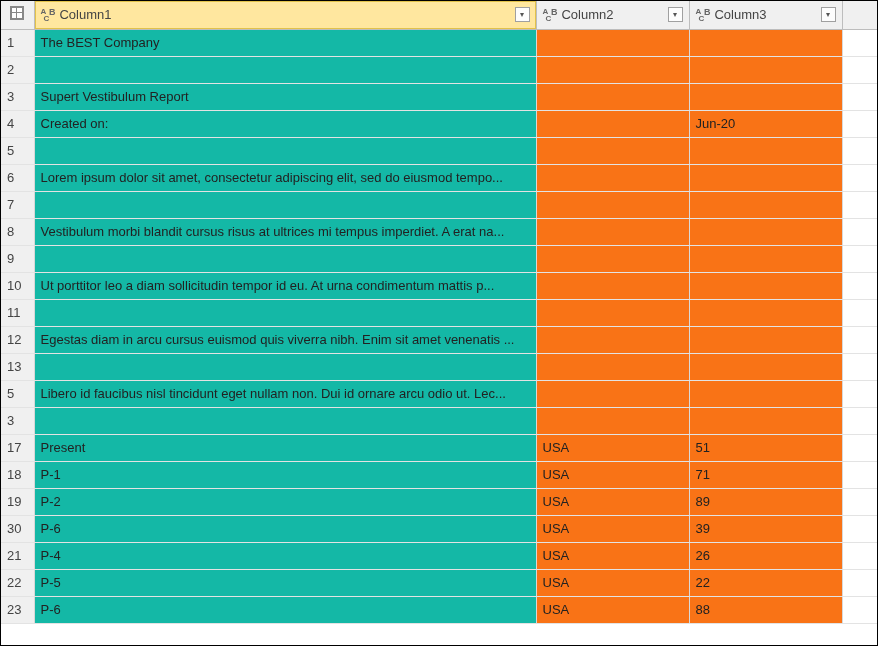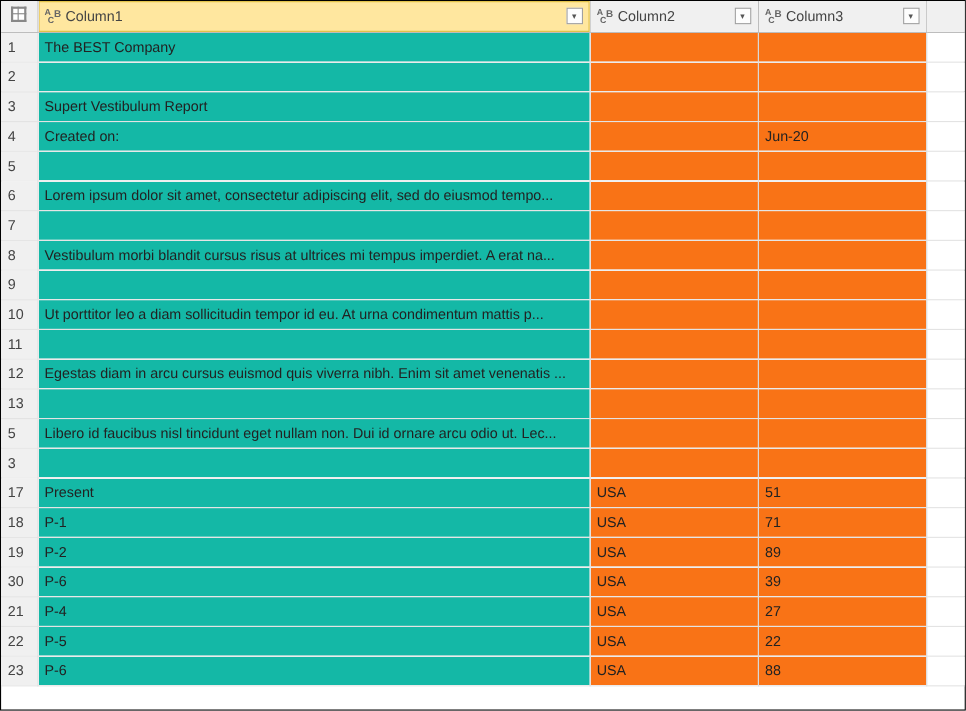--- a/index.html
+++ b/index.html
@@ -304,21 +304,21 @@
           <td class="rownum">30</td>
           <td class="selcol">P-6</td>
           <td class="normal">USA</td>
           <td class="normal">39</td>
           <td class="rightpad"></td>
         </tr>
         <tr>
           <td class="rownum">21</td>
           <td class="selcol">P-4</td>
           <td class="normal">USA</td>
-          <td class="normal">27</td>
+          <td class="normal">26</td>
           <td class="rightpad"></td>
         </tr>
         <tr>
           <td class="rownum">22</td>
           <td class="selcol">P-5</td>
           <td class="normal">USA</td>
           <td class="normal">22</td>
           <td class="rightpad"></td>
         </tr>
         <tr>

